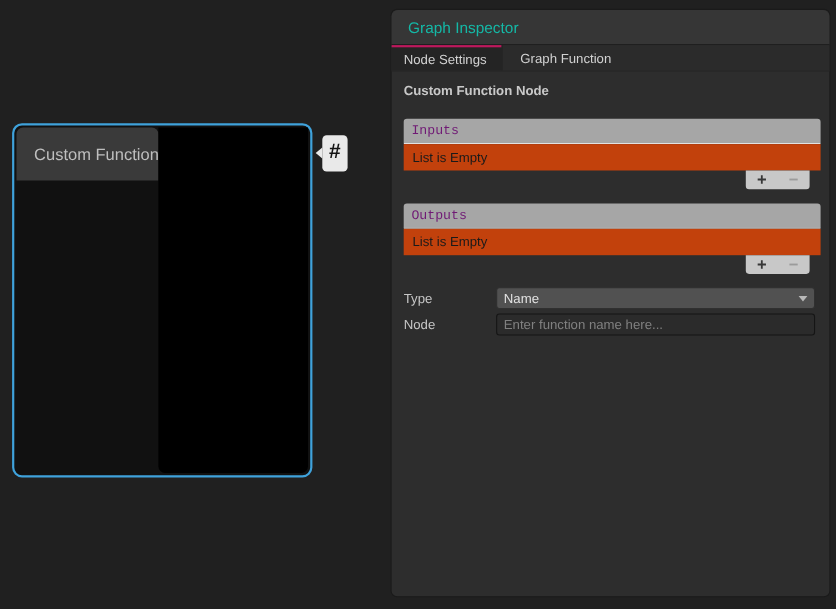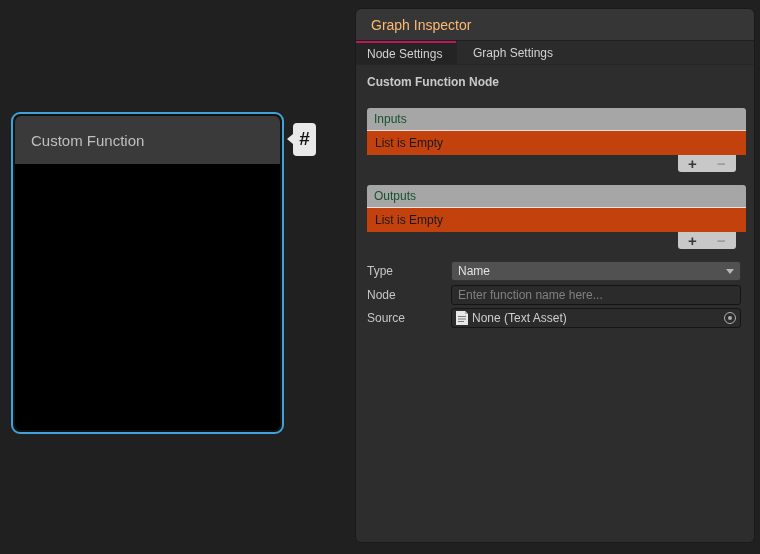--- a/index.html
+++ b/index.html
@@ -10,21 +10,21 @@
     position:relative;
     font-size:12px;
     -webkit-font-smoothing:antialiased;
   }
 
   
   .node {
     position:absolute; left:11px; top:112px; width:273px; height:322px;
     border:2px solid #3fa2db; border-radius:9px;
     background:#111; padding:2px;
-    display:flex; flex-direction:column;text-align:right;
+    display:flex; flex-direction:row;text-align:right;
   }
   .node-header {
     height:48px; background:#3a3a3a; border-radius:6px 6px 0 0;
     display:flex; align-items:center; padding-left:16px;
     color:#bfbfbf; font-size:15px;
   }
   .node-body { flex:1; background:#000; border-radius:0 0 6px 6px; }
 
   .node-badge {
     position:absolute; left:287px; top:122px; height:34px;
@@ -43,21 +43,21 @@
 
   
   .panel {
     position:absolute; left:355px; top:8px; width:400px; height:535px;
     background:#2d2d2d; border:1px solid #1a1a1a; border-radius:6px;
   }
   .panel-header {
     height:32px; background:#363636; border-radius:6px 6px 0 0;
     border-bottom:1px solid #1f1f1f;
     display:flex; align-items:center; padding-left:15px;
-    color:#fdba74; font-size:14px;
+    color:#14b8a6; font-size:14px;
   }
   .tab-bar {
     height:24px; background:#2b2b2b; display:flex;
     border-bottom:1px solid #272727;
   }
   .tab {
     height:100%; display:flex; align-items:center;
     color:#d2d2d2; font-size:12px; cursor:default;
   }
   .tab.active {
@@ -72,21 +72,21 @@
   }
 
   
   .rlist { position:absolute; left:11px; width:379px; }
   .rlist.inputs  { top:99px; }
   .rlist.outputs { top:176px; }
   .rlist-header {
     height:23px; background:#a6a6a6; border-radius:3px 3px 0 0;
     border-bottom:1px solid #e2e2e2;
     display:flex; align-items:center; padding-left:7px;
-    color:#14532d; font-size:12px;
+    color:#701a75; font-size:12px;font-family:Liberation Mono, monospace;
   }
   .rlist-body {
     height:24px; background:#c2410c;
     display:flex; align-items:center; padding-left:8px;
     color:#1a1a1a; font-size:12px;
   }
   .rlist-footer { display:flex; justify-content:flex-end; padding-right:10px; }
   .rlist-footer-box {
     width:58px; height:17px; background:#c8c8c8; border-radius:0 0 3px 3px;
     display:flex; align-items:center; justify-content:space-around;
@@ -151,21 +151,21 @@
 
   <div class="panel-header">
     <span>Graph Inspector</span>
   </div>
 
   <div class="tab-bar">
     <div class="tab active">
       <span>Node Settings</span>
     </div>
     <div class="tab inactive">
-      <span>Graph Settings</span>
+      <span>Graph Function</span>
     </div>
   </div>
 
   <div class="section-title">Custom Function Node</div>
 
   <div class="rlist inputs">
     <div class="rlist-header">
       <span>Inputs</span>
     </div>
     <div class="rlist-body">
@@ -200,30 +200,14 @@
       <span>Name</span>
       <span class="dropdown-caret"></span>
     </div>
   </div>
 
   <div class="prop-row row-name">
     <span class="prop-label">Node</span>
     <input class="text-field" type="text" placeholder="Enter function name here..." style="">
   </div>
 
-  <div class="prop-row row-source">
-    <span class="prop-label">Source</span>
-    <div class="object-field">
-      <svg class="doc-icon" viewBox="0 0 12 14" xmlns="http://www.w3.org/2000/svg">
-        <path d="M0 0 h9 l3 3 v11 h-12 z" fill="#e8e8e8"></path>
-        <path d="M9 0 l3 3 h-3 z" fill="#b4b4b4"></path>
-        <rect x="2" y="5" width="8" height="1" fill="#7a7a7a"></rect>
-        <rect x="2" y="7.5" width="8" height="1" fill="#7a7a7a"></rect>
-        <rect x="2" y="10" width="6" height="1" fill="#7a7a7a"></rect>
-      </svg>
-      <span>None (Text Asset)</span>
-      <span class="picker">
-        <span class="picker-dot"></span>
-      </span>
-    </div>
-  </div>
 
 </div>
 
 </body></html>

